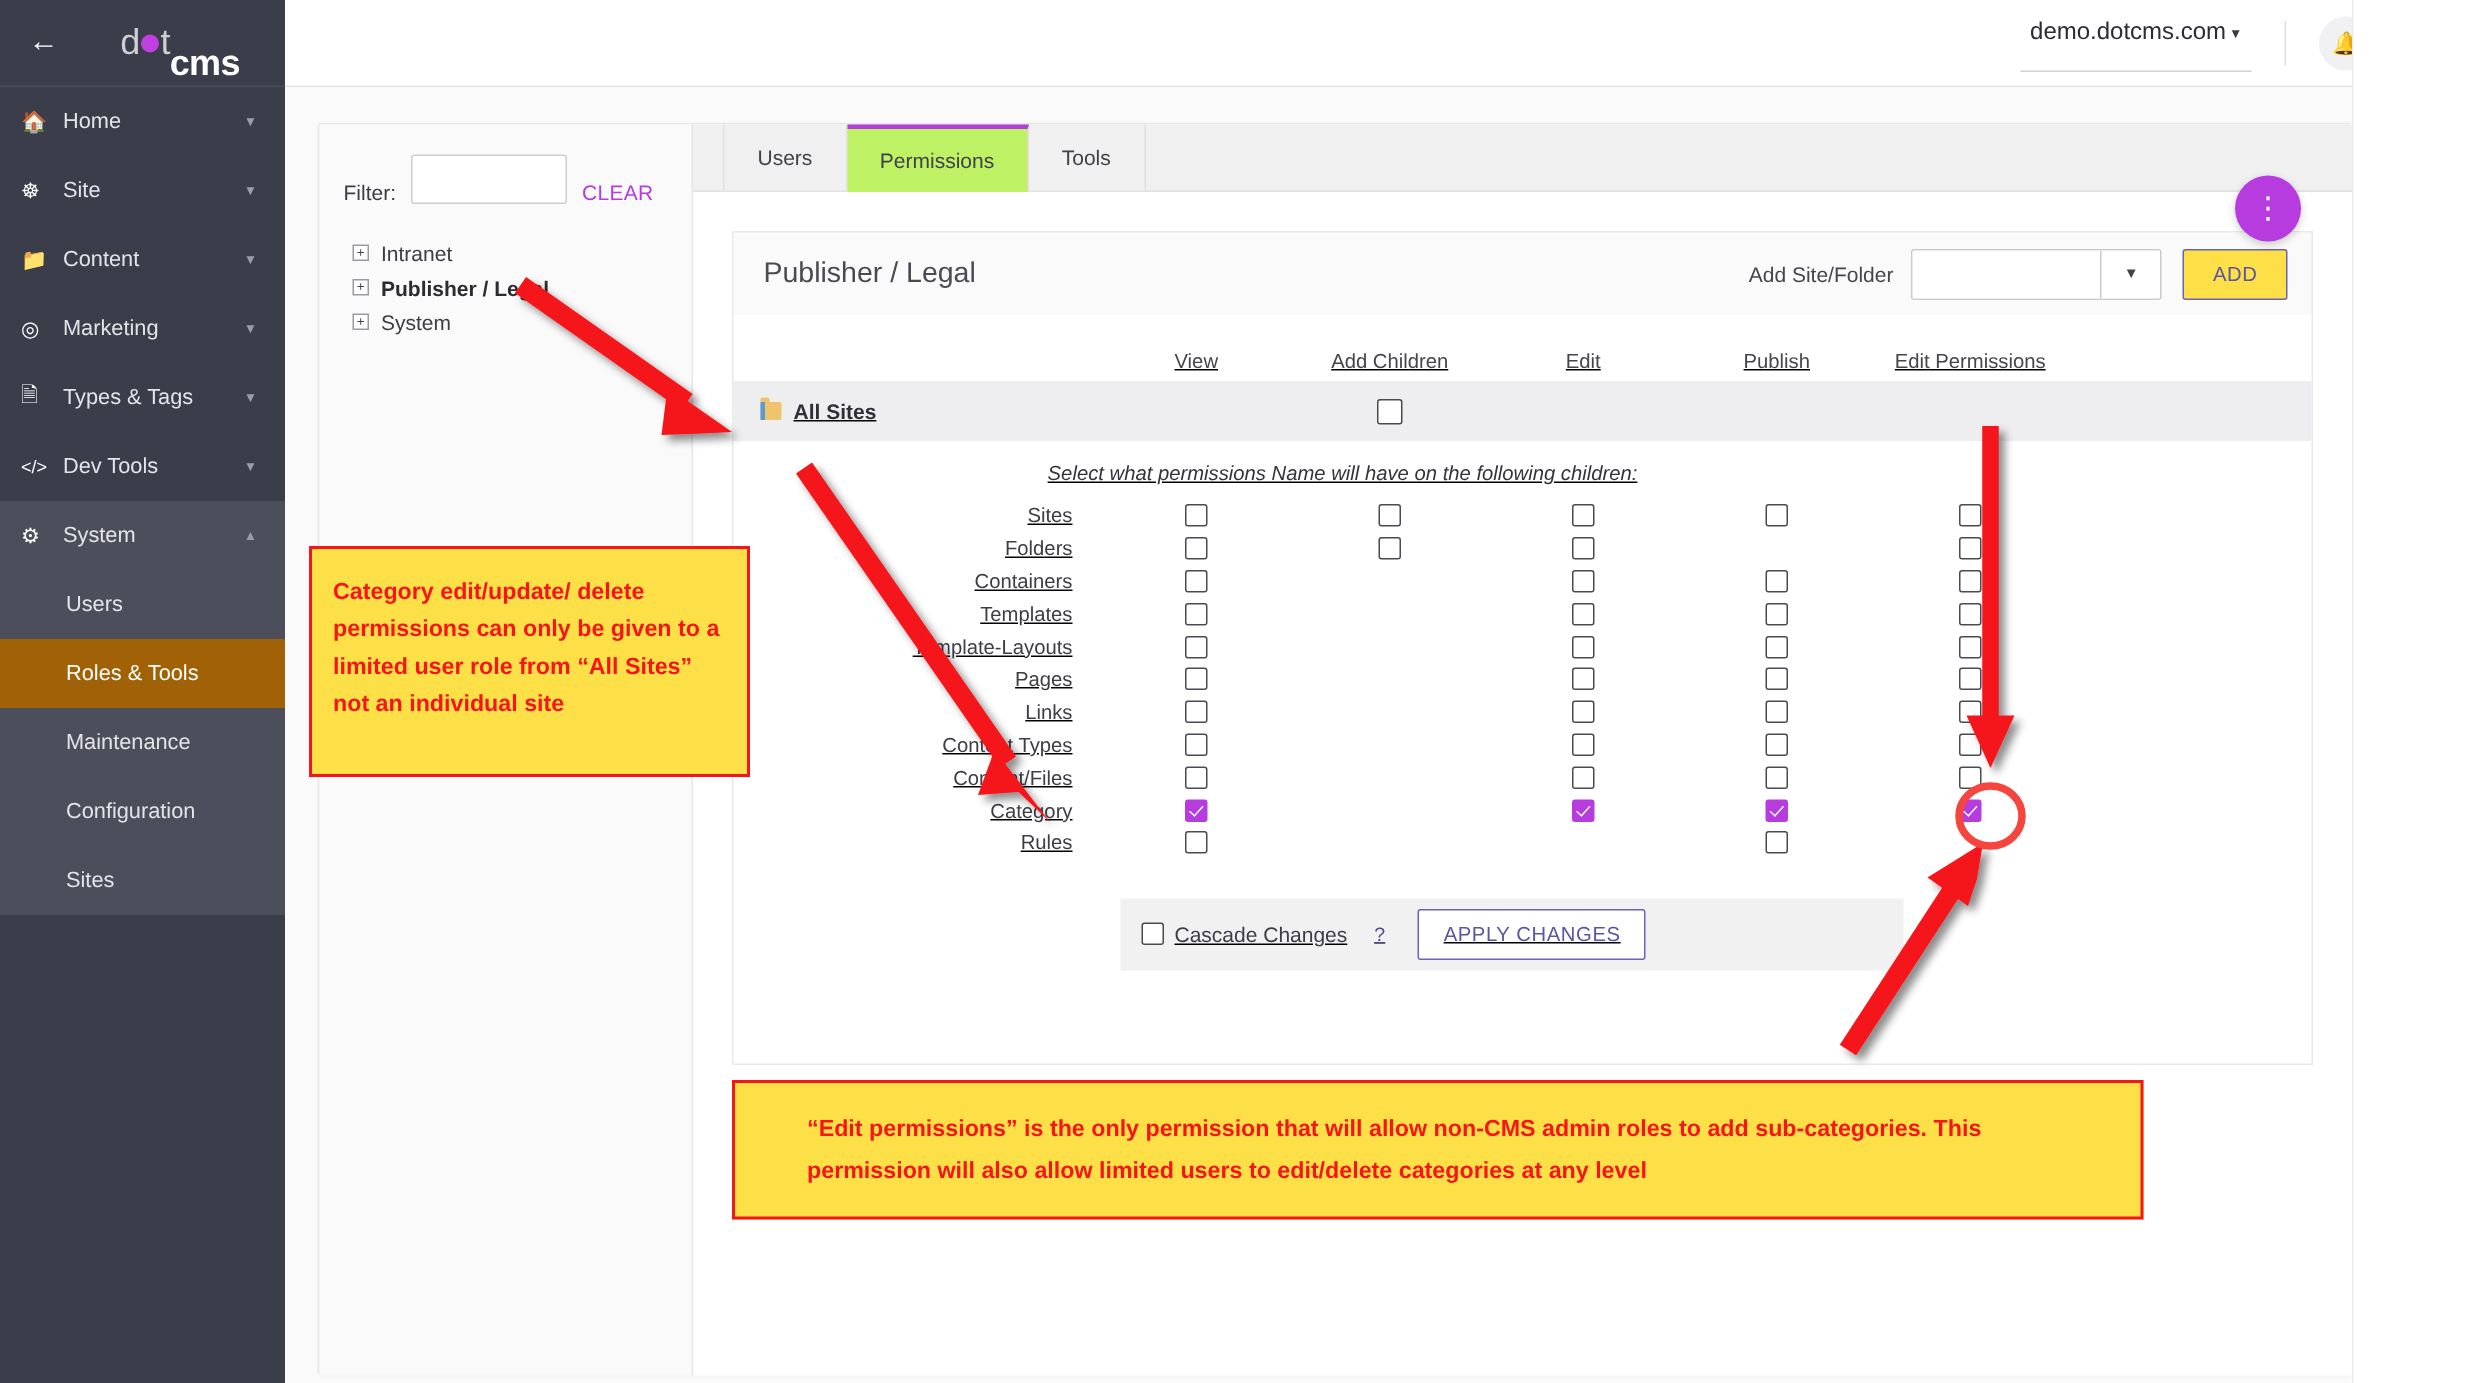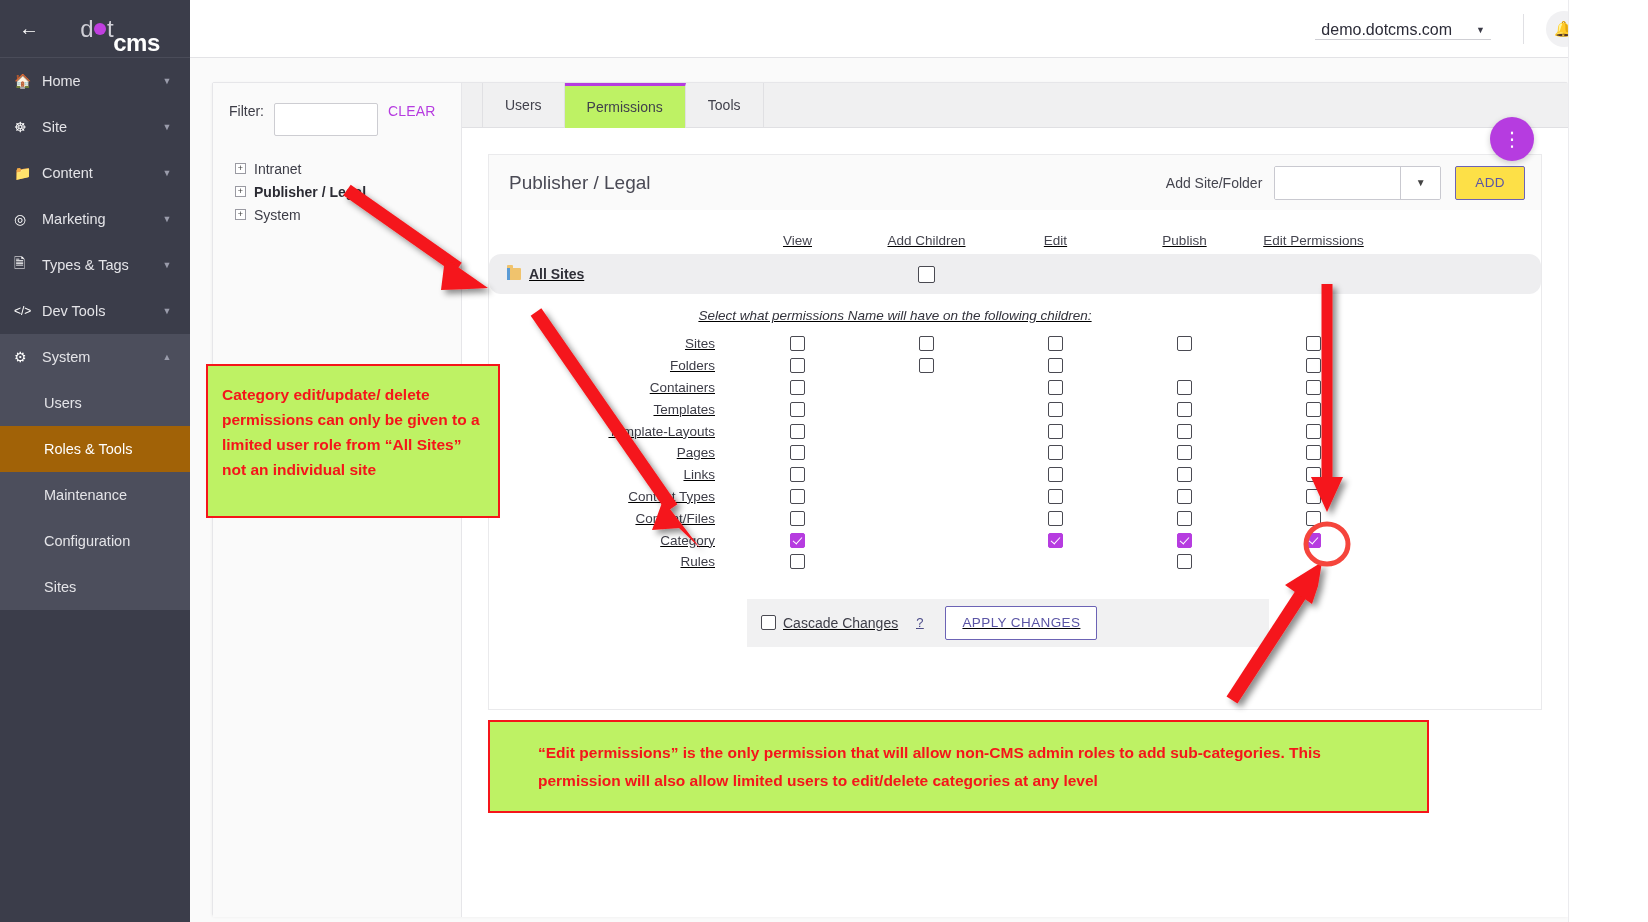--- a/index.html
+++ b/index.html
@@ -63,23 +63,23 @@
   }
   .sub-item.active { background:#a16207; color:#fff; }
 
   
   .header {
     position:absolute; left:190px; top:0; width:1458px; height:58px;
     background:#fff; border-bottom:1px solid #e3e3e6;
     display:flex; align-items:center; justify-content:flex-end;
   }
   .site-select {
-    display:flex; align-items:center; gap:24px;
-    border-bottom:1px solid #cfcfd4; padding:4px 6px 0 6px;
-    margin-right: 32px; cursor:pointer;
+    display:flex; align-items:center; gap:2px;
+    border-bottom:1px solid #cfcfd4; padding:4px 6px 16px 6px;
+    margin-right: 22px; cursor:pointer;
   }
   .site-select .ss-text { font-size:16px; color:#2c2c38; }
   .site-select .ss-caret { font-size:9px; color:#3a3a46; }
   .hdr-divider { width:1px; height:30px; background:#e0e0e4; margin-right:22px; }
   .bell-btn {
     width:36px; height:36px; border-radius:50%; background:#f1f1f3;
     display:flex; align-items:center; justify-content:center;
     color:#8e8e98; font-size:15px; cursor:pointer; margin-right:14px;
   }
   .avatar {
@@ -104,21 +104,21 @@
     background:#fff; border:1px solid #e6e6e9; border-radius:2px;
     box-shadow: 0 1px 3px rgba(0,0,0,0.06);
   }
 
   
   .tree-panel {
     position:absolute; left:0; top:0; width:249px; height:834px;
     background:#fafafa; border-right:1px solid #e6e6e9;
   }
   .filter-row {
-    display:flex; align-items:flex-start; gap:10px;
+    display:flex; align-items:flex-end; gap:10px;
     padding: 20px 14px 0 16px;
   }
   .filter-label { font-size:14px; color:#3c3c46; }
   .filter-input {
     width:104px; height:33px; border:1px solid #cdcdd2; background:#fff;
     border-radius:2px; padding:0 6px; font-size:13px; font-family:inherit;
     color:#333;
   }
   .clear-link {
     font-size:14px; color:#b63ce0; font-weight:500; cursor:pointer;
@@ -199,21 +199,21 @@
     padding-bottom: 56px;
     text-decoration: underline;
   }
   .col-head-row {
     display:flex; height:44px; align-items:flex-end; padding-bottom:6px;
   }
   .c-name { width:244px; }
   .c-cb { width:129px; text-align:center; font-size:13.5px; color:#45454f; }
 
   .all-sites-row {
-    display:flex; align-items:center; height:40px; background:#eeeef0;border-radius:12px;
+    display:flex; align-items:center; height:40px; background:#eeeef0;
   }
   .all-sites-name {
     width:244px; display:flex; align-items:center; gap:8px; padding-left:18px;
     font-size:14px; font-weight:700; color:#2f2f38;
   }
   .folder-icon {
     width:14px; height:12px; background:#f0c36d;
     border-radius:1px; position:relative; display:inline-block;
   }
   .folder-icon::before {
@@ -269,21 +269,21 @@
   }
   .apply-btn {
     margin-left:10px; height:34px; padding:0 16px;
     border:1px solid #6c63b5; background:#fff; color:#5b55a5;
     font-size:13.5px; letter-spacing:0.4px; border-radius:2px;
     cursor:pointer; font-family:inherit;
   }
 
   
   .anno-box {
-    position:absolute; background:#bef264; border:2.5px solid #f5151a;
+    position:absolute; background:#fde047; border:2.5px solid #f5151a;
     z-index: 40;
   }
   .anno-left {
     left:206px; top:364px; width:294px; height:154px;
     padding: 16px 10px 0 14px;
   }
   .anno-left .t {
     color:#f5151a; font-weight:700; font-size:15.5px; line-height:25px;
   }
   .anno-bottom {

